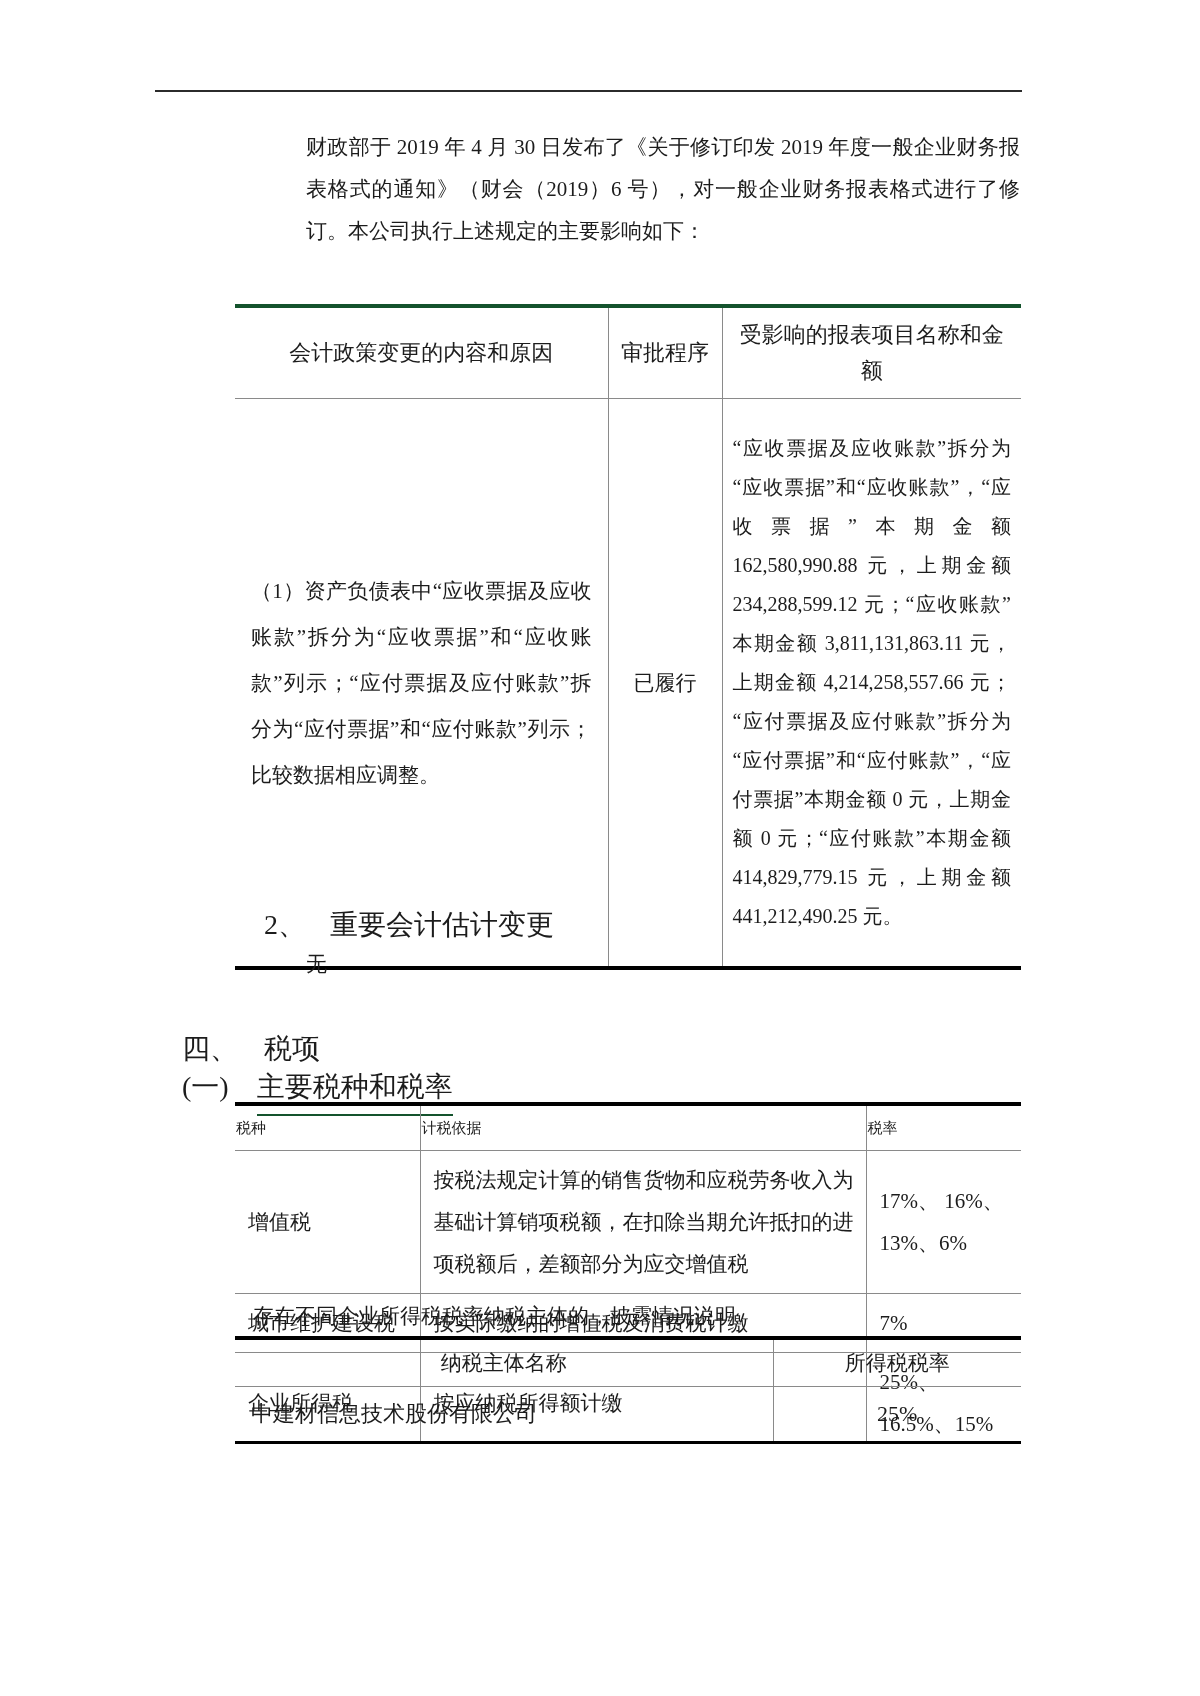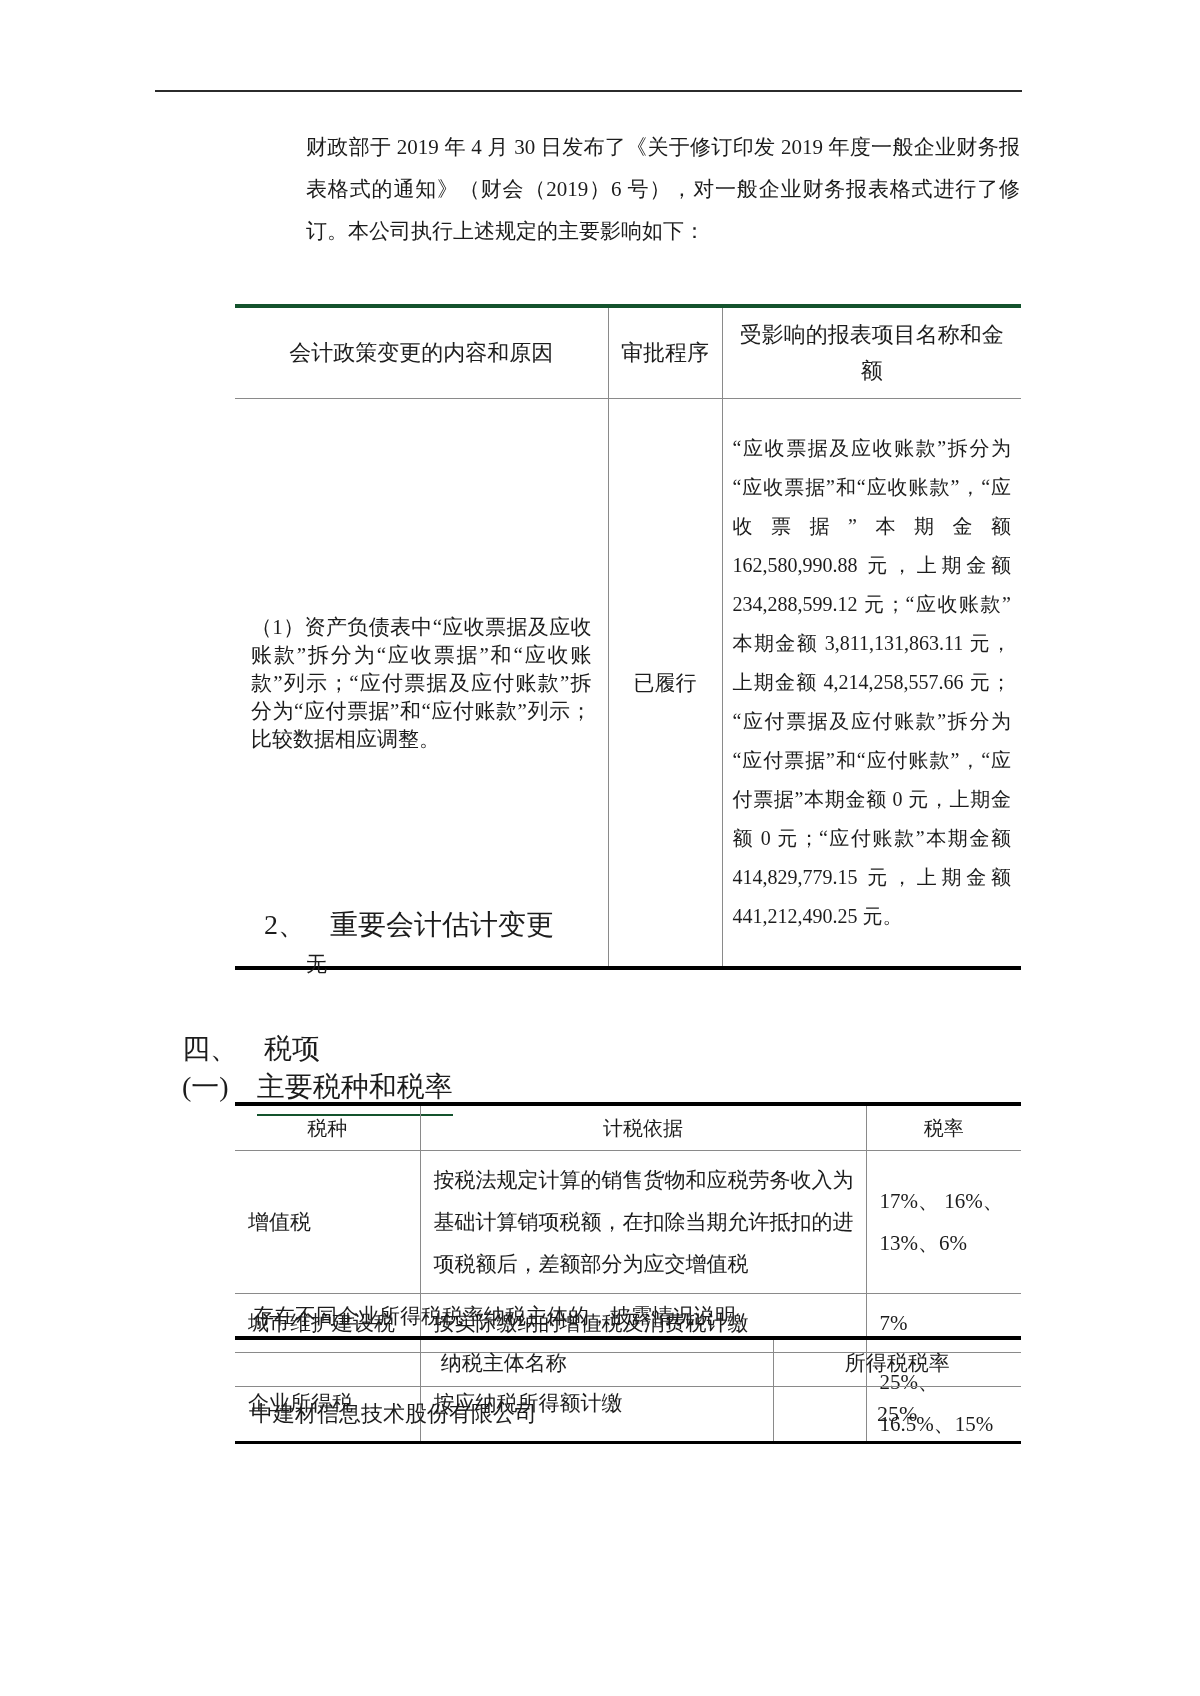--- a/index.html
+++ b/index.html
@@ -18,39 +18,39 @@
 
   table.tbl { border-collapse:collapse; table-layout:fixed; }
   table.tbl th, table.tbl td { vertical-align:middle; font-weight:normal; }
 
   
   .policy { position:absolute; top:304px; left:235px; width:786px;
             border-top:4px solid #14532d; border-bottom:4px solid #000; }
   .policy th { height:82px; text-align:center; font-size:22px; line-height:36px;
                padding:4px 10px; border-bottom:1px solid #8a8a8a; }
   .policy th + th, .policy td + td { border-left:1px solid #8a8a8a; }
-  .policy td.cell-content { padding:14px 16px; font-size:21px; line-height:28px; text-align:justify; }
+  .policy td.cell-content { padding:14px 16px; font-size:21px; line-height:46px; text-align:justify; }
   .policy td.cell-approval { text-align:center; font-size:21px;font-family:Liberation Serif, serif; }
   .policy td.cell-affected { padding:30px 10px; font-size:20px; line-height:39px; text-align:justify; }
 
   .h-num { display:inline-block; }
   .heading { position:absolute; font-weight:normal; font-size:28px; white-space:nowrap; }
   .sec2 { top:906px; left:264px; }
   .sec2 .h-num { margin-right:24px; }
   .none-text { position:absolute; top:950px; left:306px; font-size:21px; }
   .sec4 { top:1030px; left:182px; }
   .sec4 .h-num { margin-right:26px; }
   .sub1 { top:1068px; left:182px; }
   .sub1 .h-num { margin-right:28px; }
   .sub1 .h-title { border-bottom:2px solid #14532d; padding-bottom:12px; }
 
   
   .taxtbl { position:absolute; top:1102px; left:235px; width:786px;
             border-top:4px solid #000; border-bottom:4px solid #000; }
-  .taxtbl th { height:42px; text-align:center; font-size:20px; border-bottom:1px solid #8a8a8a; }
+  .taxtbl th { height:42px; text-align:left; font-size:15px; border-bottom:1px solid #8a8a8a; }
   .taxtbl th + th, .taxtbl td + td { border-left:1px solid #8a8a8a; }
   .taxtbl td { padding:8px 10px 8px 13px; font-size:21px; line-height:42px;
                border-bottom:1px solid #8a8a8a; text-align:left; }
   .taxtbl tr:last-child td { border-bottom:none; }
 
   
   .note-line { position:absolute; top:1302px; left:253px; font-size:21px; }
   .enttbl { position:absolute; top:1336px; left:235px; width:786px;
             border-top:4px solid #000; border-bottom:4px solid #000; }
   .enttbl th { height:44px; text-align:center; font-size:21px; border-bottom:1px solid #8a8a8a; }

